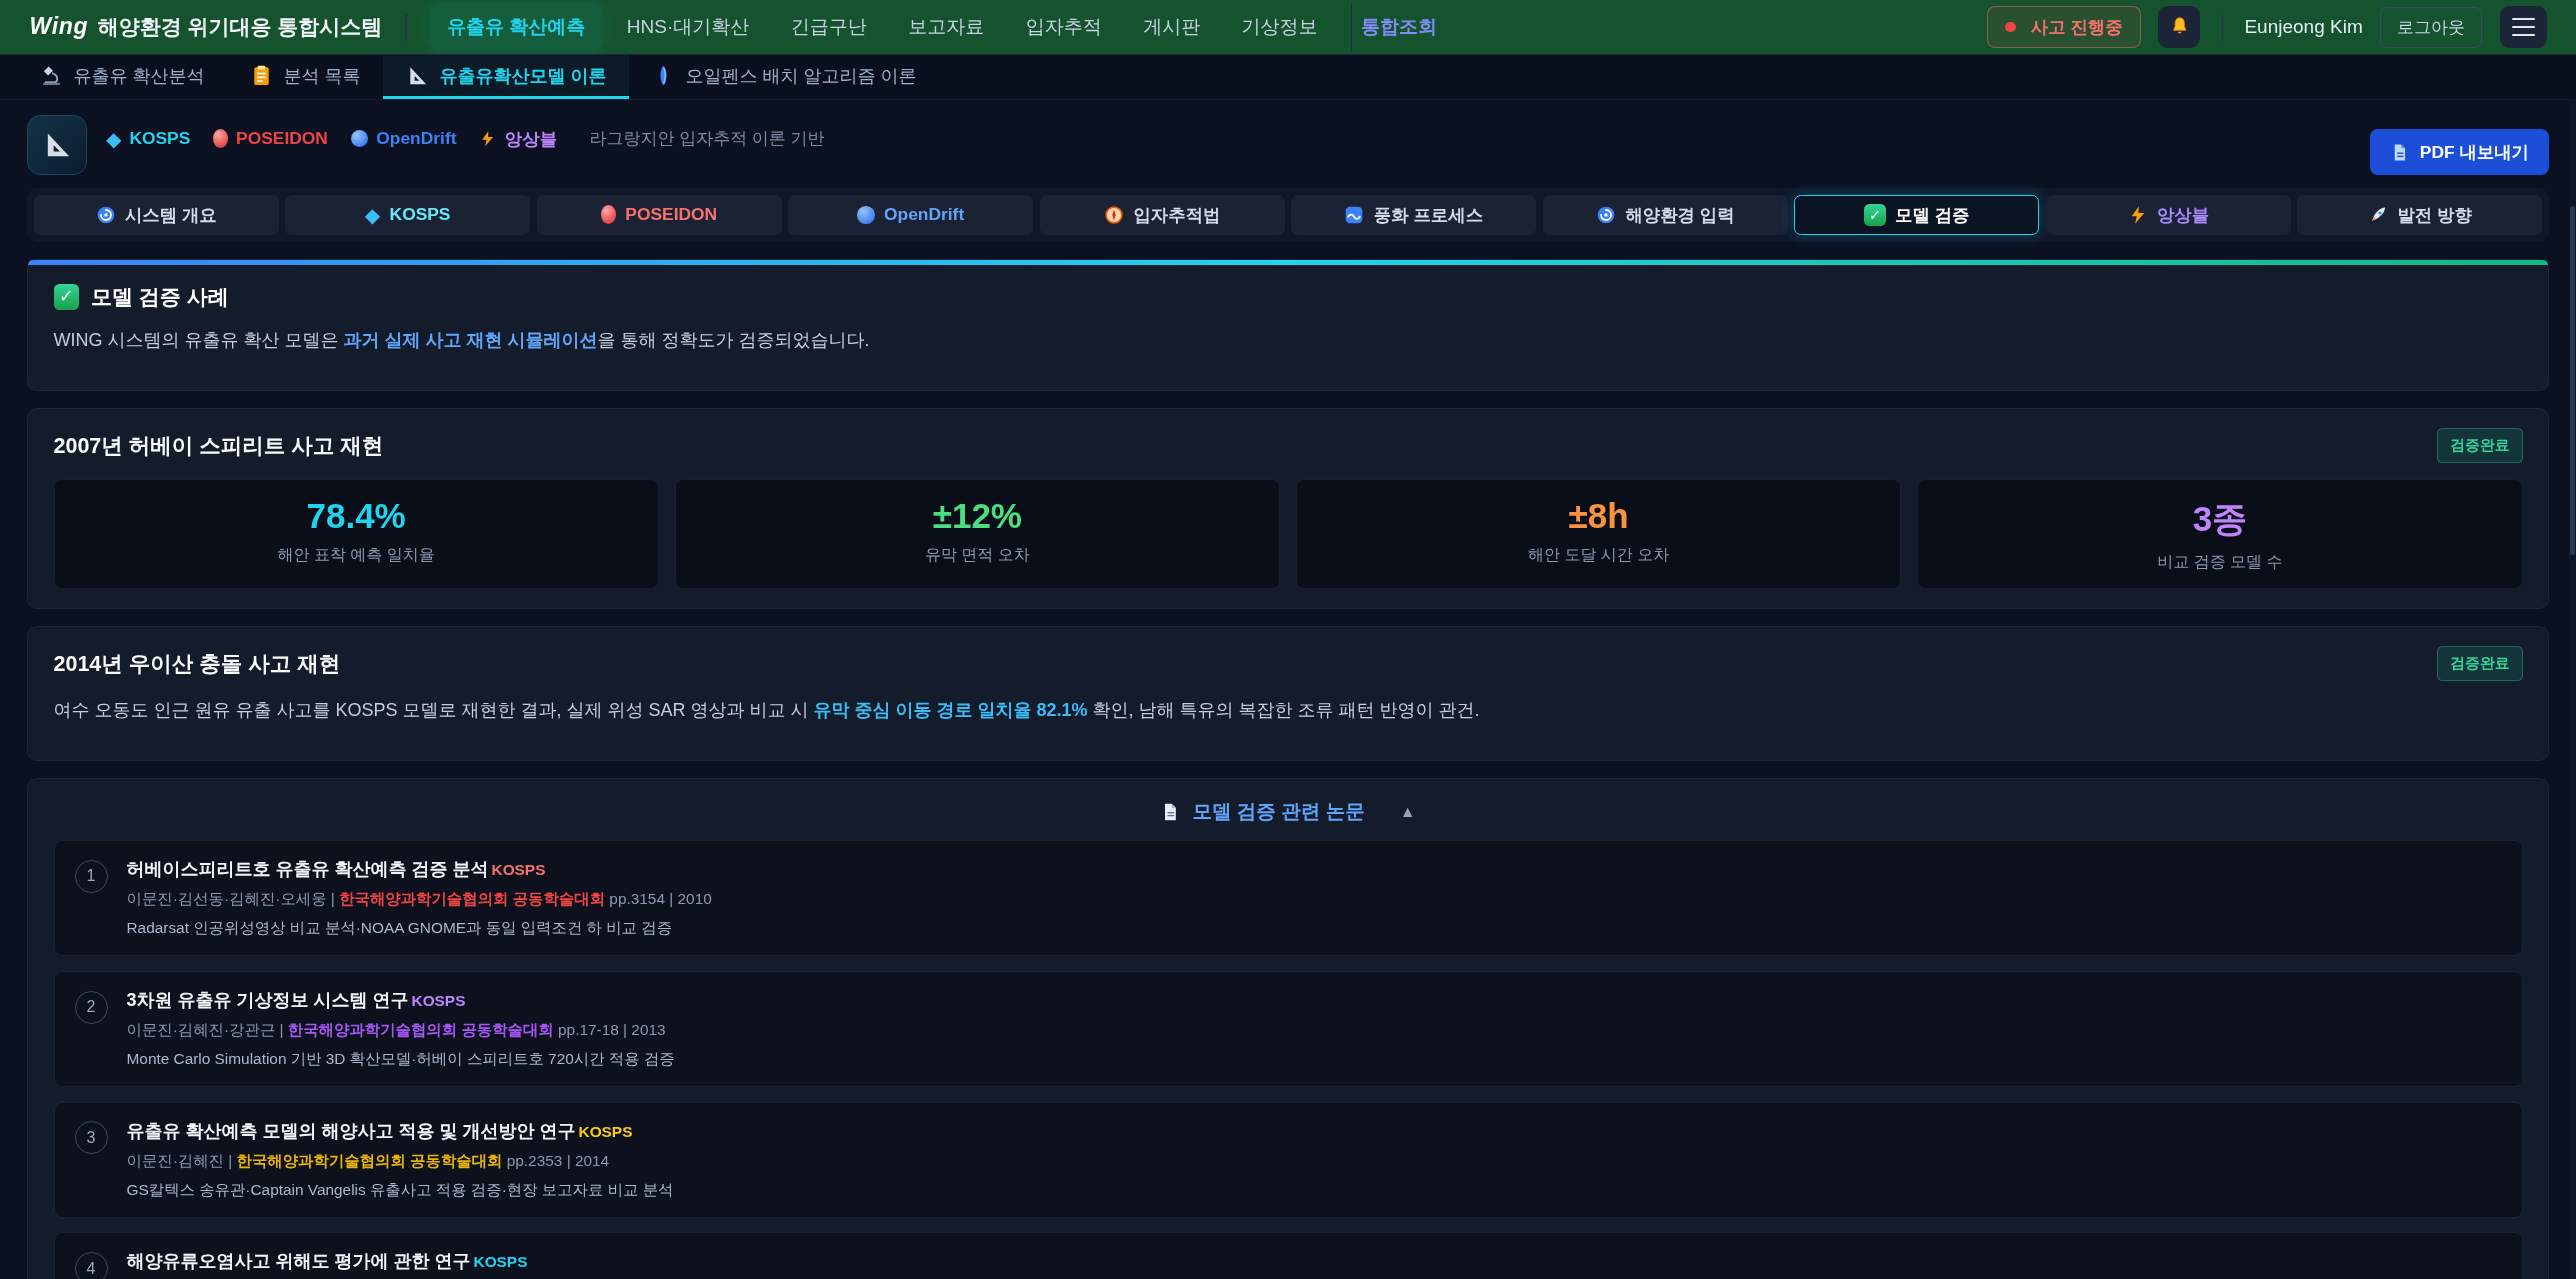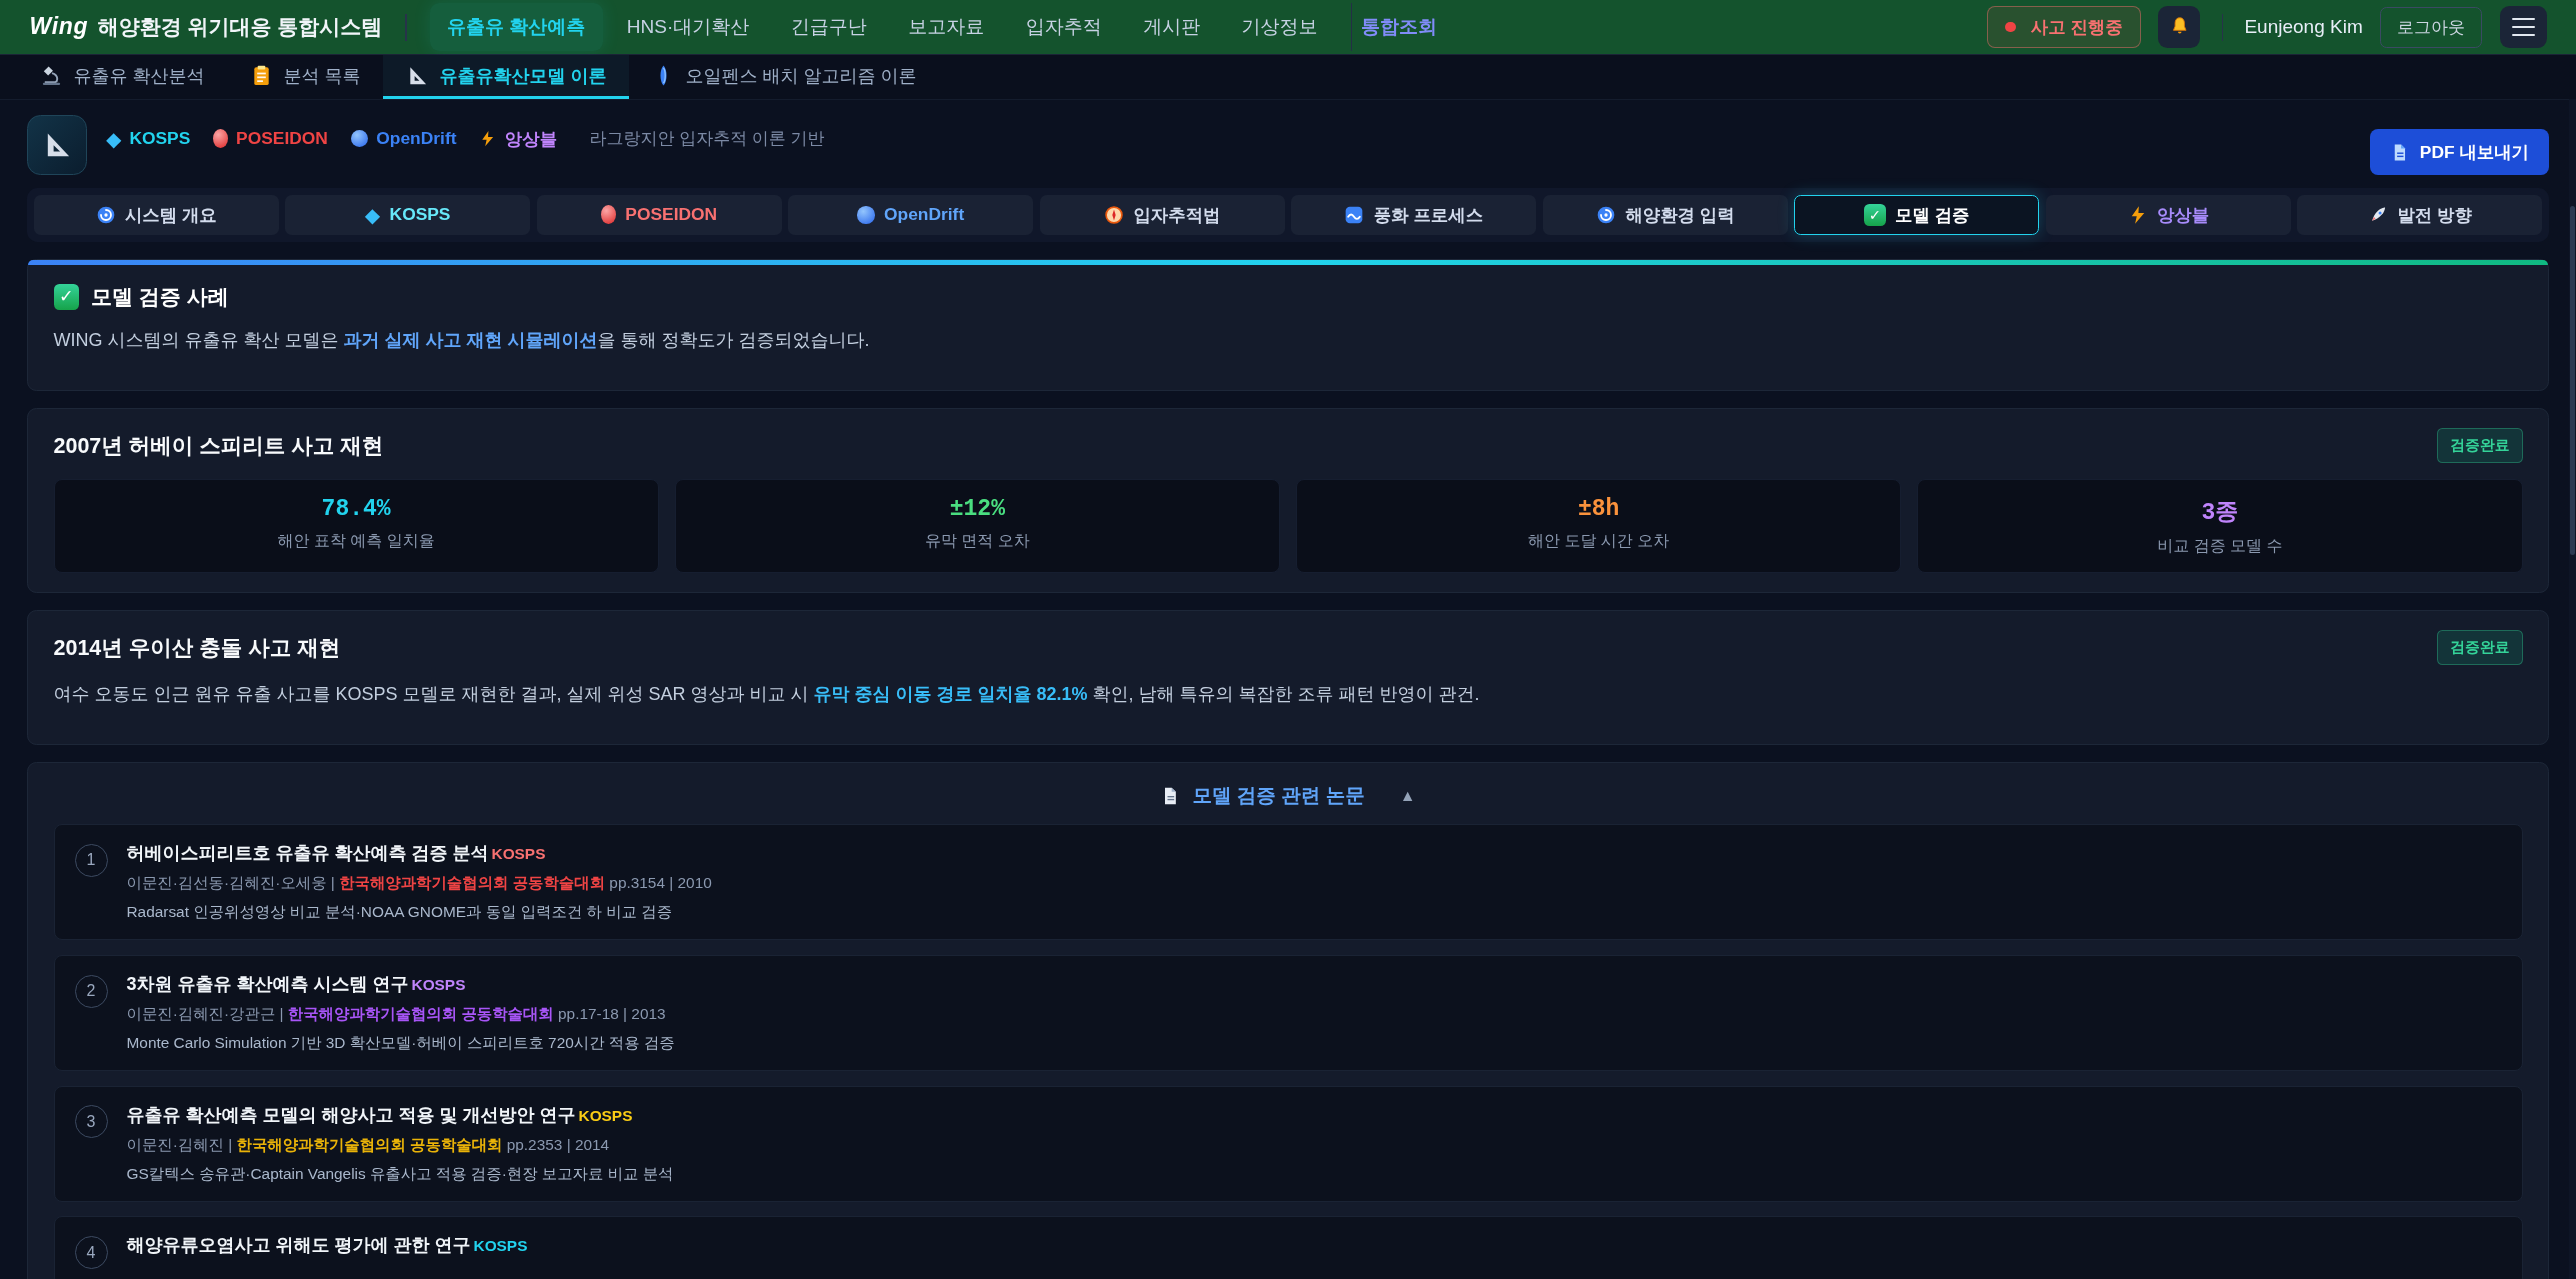--- a/index.html
+++ b/index.html
@@ -68,21 +68,21 @@
   .sec-title-row{display:flex;align-items:center;gap:12px;}
   .sec-title{font-size:21px;font-weight:800;color:#ffffff;}
   .case-title{font-size:21.5px;font-weight:800;color:#f8fafc;}
   .donebadge{margin-left:auto;font-size:14.8px;font-weight:800;color:#34d399;
     background:rgba(16,185,129,.16);border:0.7px solid rgba(52,211,153,.35);border-radius:5.4px;padding:6.7px 12px;}
   .para{margin-top:16px;font-size:18px;color:#c3cfdf;line-height:1.45;}
   .hl-blue{color:#60a5fa;font-weight:800;}
   .hl-cyan{color:#38bdf8;font-weight:800;}
   .statrow{display:flex;gap:16px;margin-top:16px;}
   .stat{flex:1;background:#0a0e19;border:0.7px solid #161e30;border-radius:8px;text-align:center;padding:16px 0 14.8px 0;}
-  .stat .val{font-family:Liberation Mono, monospace;font-size:23px;font-weight:800;}
+  .stat .val{font-family:Liberation Sans, sans-serif;font-size:35px;font-weight:800;}
   .stat .lab{margin-top:9.4px;font-size:16px;color:#8b99b0;}
   
   .papers-head{display:flex;align-items:center;gap:12px;justify-content:center;}
   .papers-title{font-size:19.5px;font-weight:800;color:#60a5fa;}
   .collapse{font-size:16px;color:#94a3b8;margin-left:23px;cursor:pointer;}
   .paper{margin-top:14.8px;background:#0c111d;border:0.7px solid #1a2334;border-radius:8px;
     padding:16px 20px;display:flex;gap:19px;align-items:flex-start;cursor:pointer;}
   .pnum{flex:0 0 auto;width:31px;height:31px;border:1.3px solid #3c4a61;border-radius:50%;
     color:#9aa8bf;font-size:16px;display:flex;align-items:center;justify-content:center;margin-top:2.7px;}
   .ptitle-row{display:flex;align-items:baseline;gap:3px;}
@@ -347,21 +347,21 @@
           <span>이문진·김선동·김혜진·오세웅 | </span><span class="pvenue" style="color: rgb(239, 68, 68);">한국해양과학기술협의회 공동학술대회</span><span> pp.3154 | 2010</span>
         </div>
         <div class="pdesc">Radarsat 인공위성영상 비교 분석·NOAA GNOME과 동일 입력조건 하 비교 검증</div>
       </div>
     </div>
 
     <div class="paper">
       <span class="pnum">2</span>
       <div>
         <div class="ptitle-row">
-          <span class="ptitle">3차원 유출유 확산예측 시스템 연구</span>
+          <span class="ptitle">3차원 유출유 기상정보 시스템 연구</span>
           <span class="pbadge" style="color: rgb(192, 132, 252);">KOSPS</span>
         </div>
         <div class="pmeta">
           <span>이문진·김혜진·강관근 | </span><span class="pvenue" style="color: rgb(168, 85, 247);">한국해양과학기술협의회 공동학술대회</span><span> pp.17-18 | 2013</span>
         </div>
         <div class="pdesc">Monte Carlo Simulation 기반 3D 확산모델·허베이 스피리트호 720시간 적용 검증</div>
       </div>
     </div>
 
     <div class="paper">

